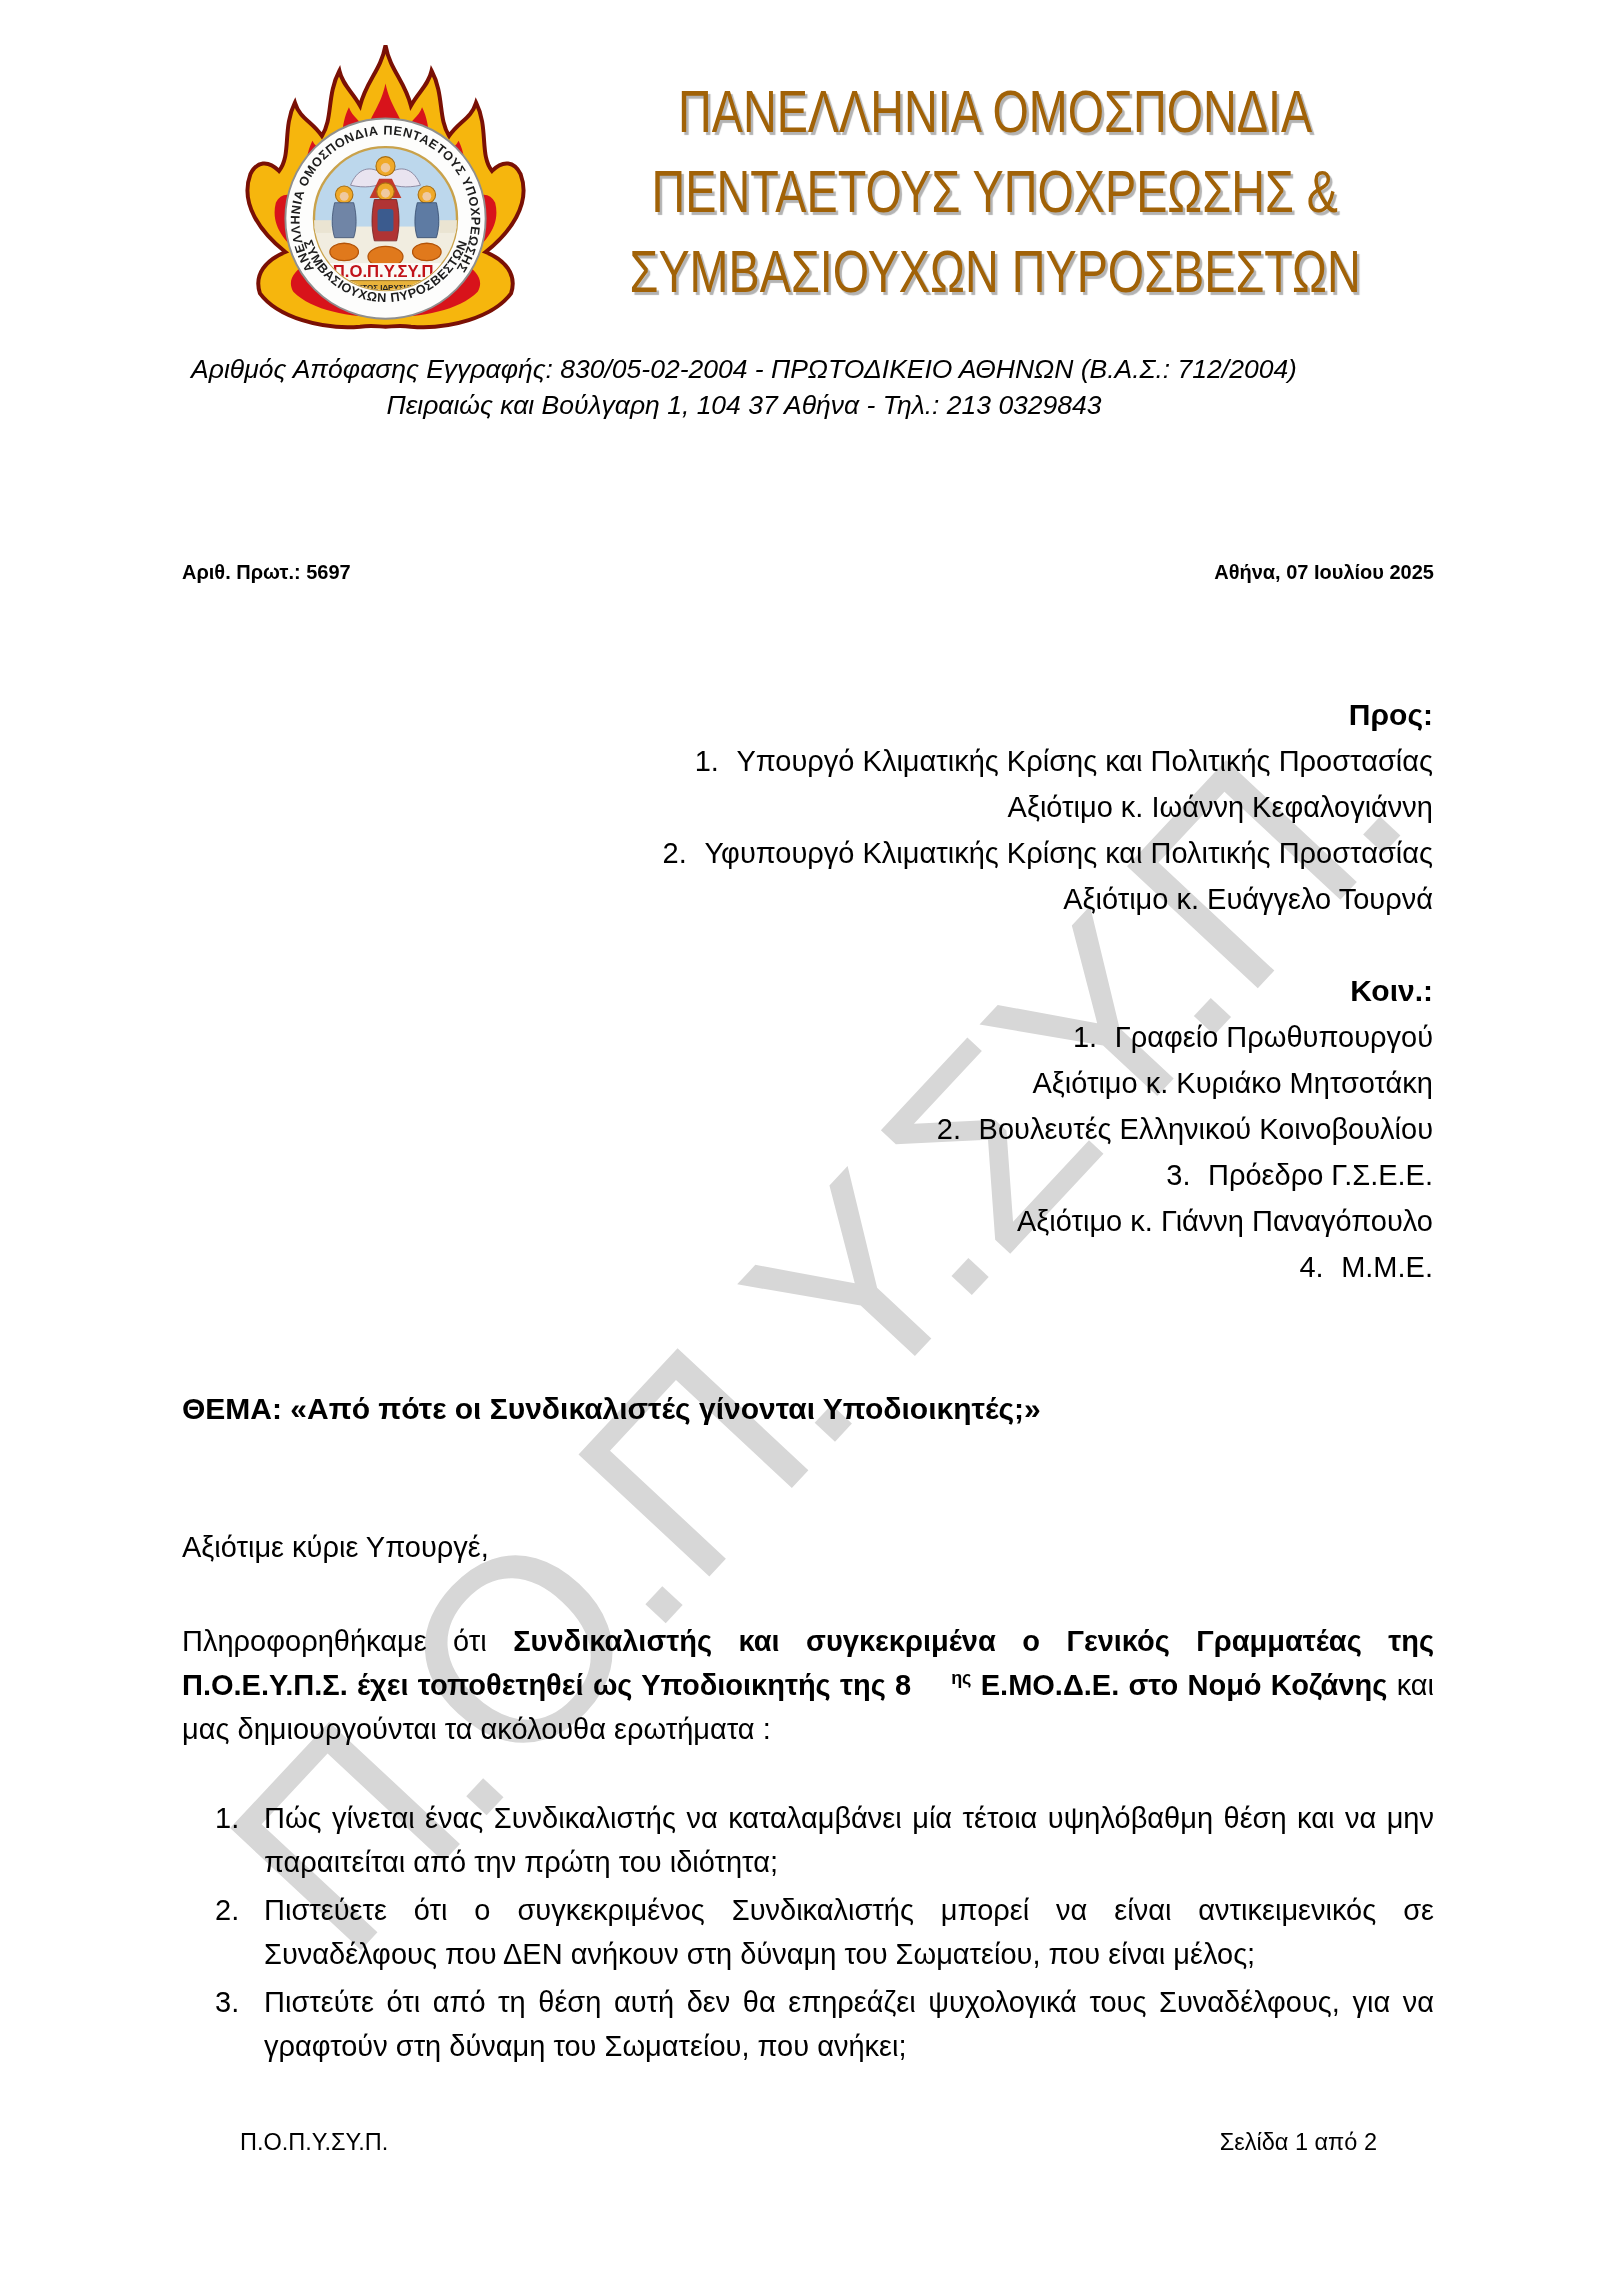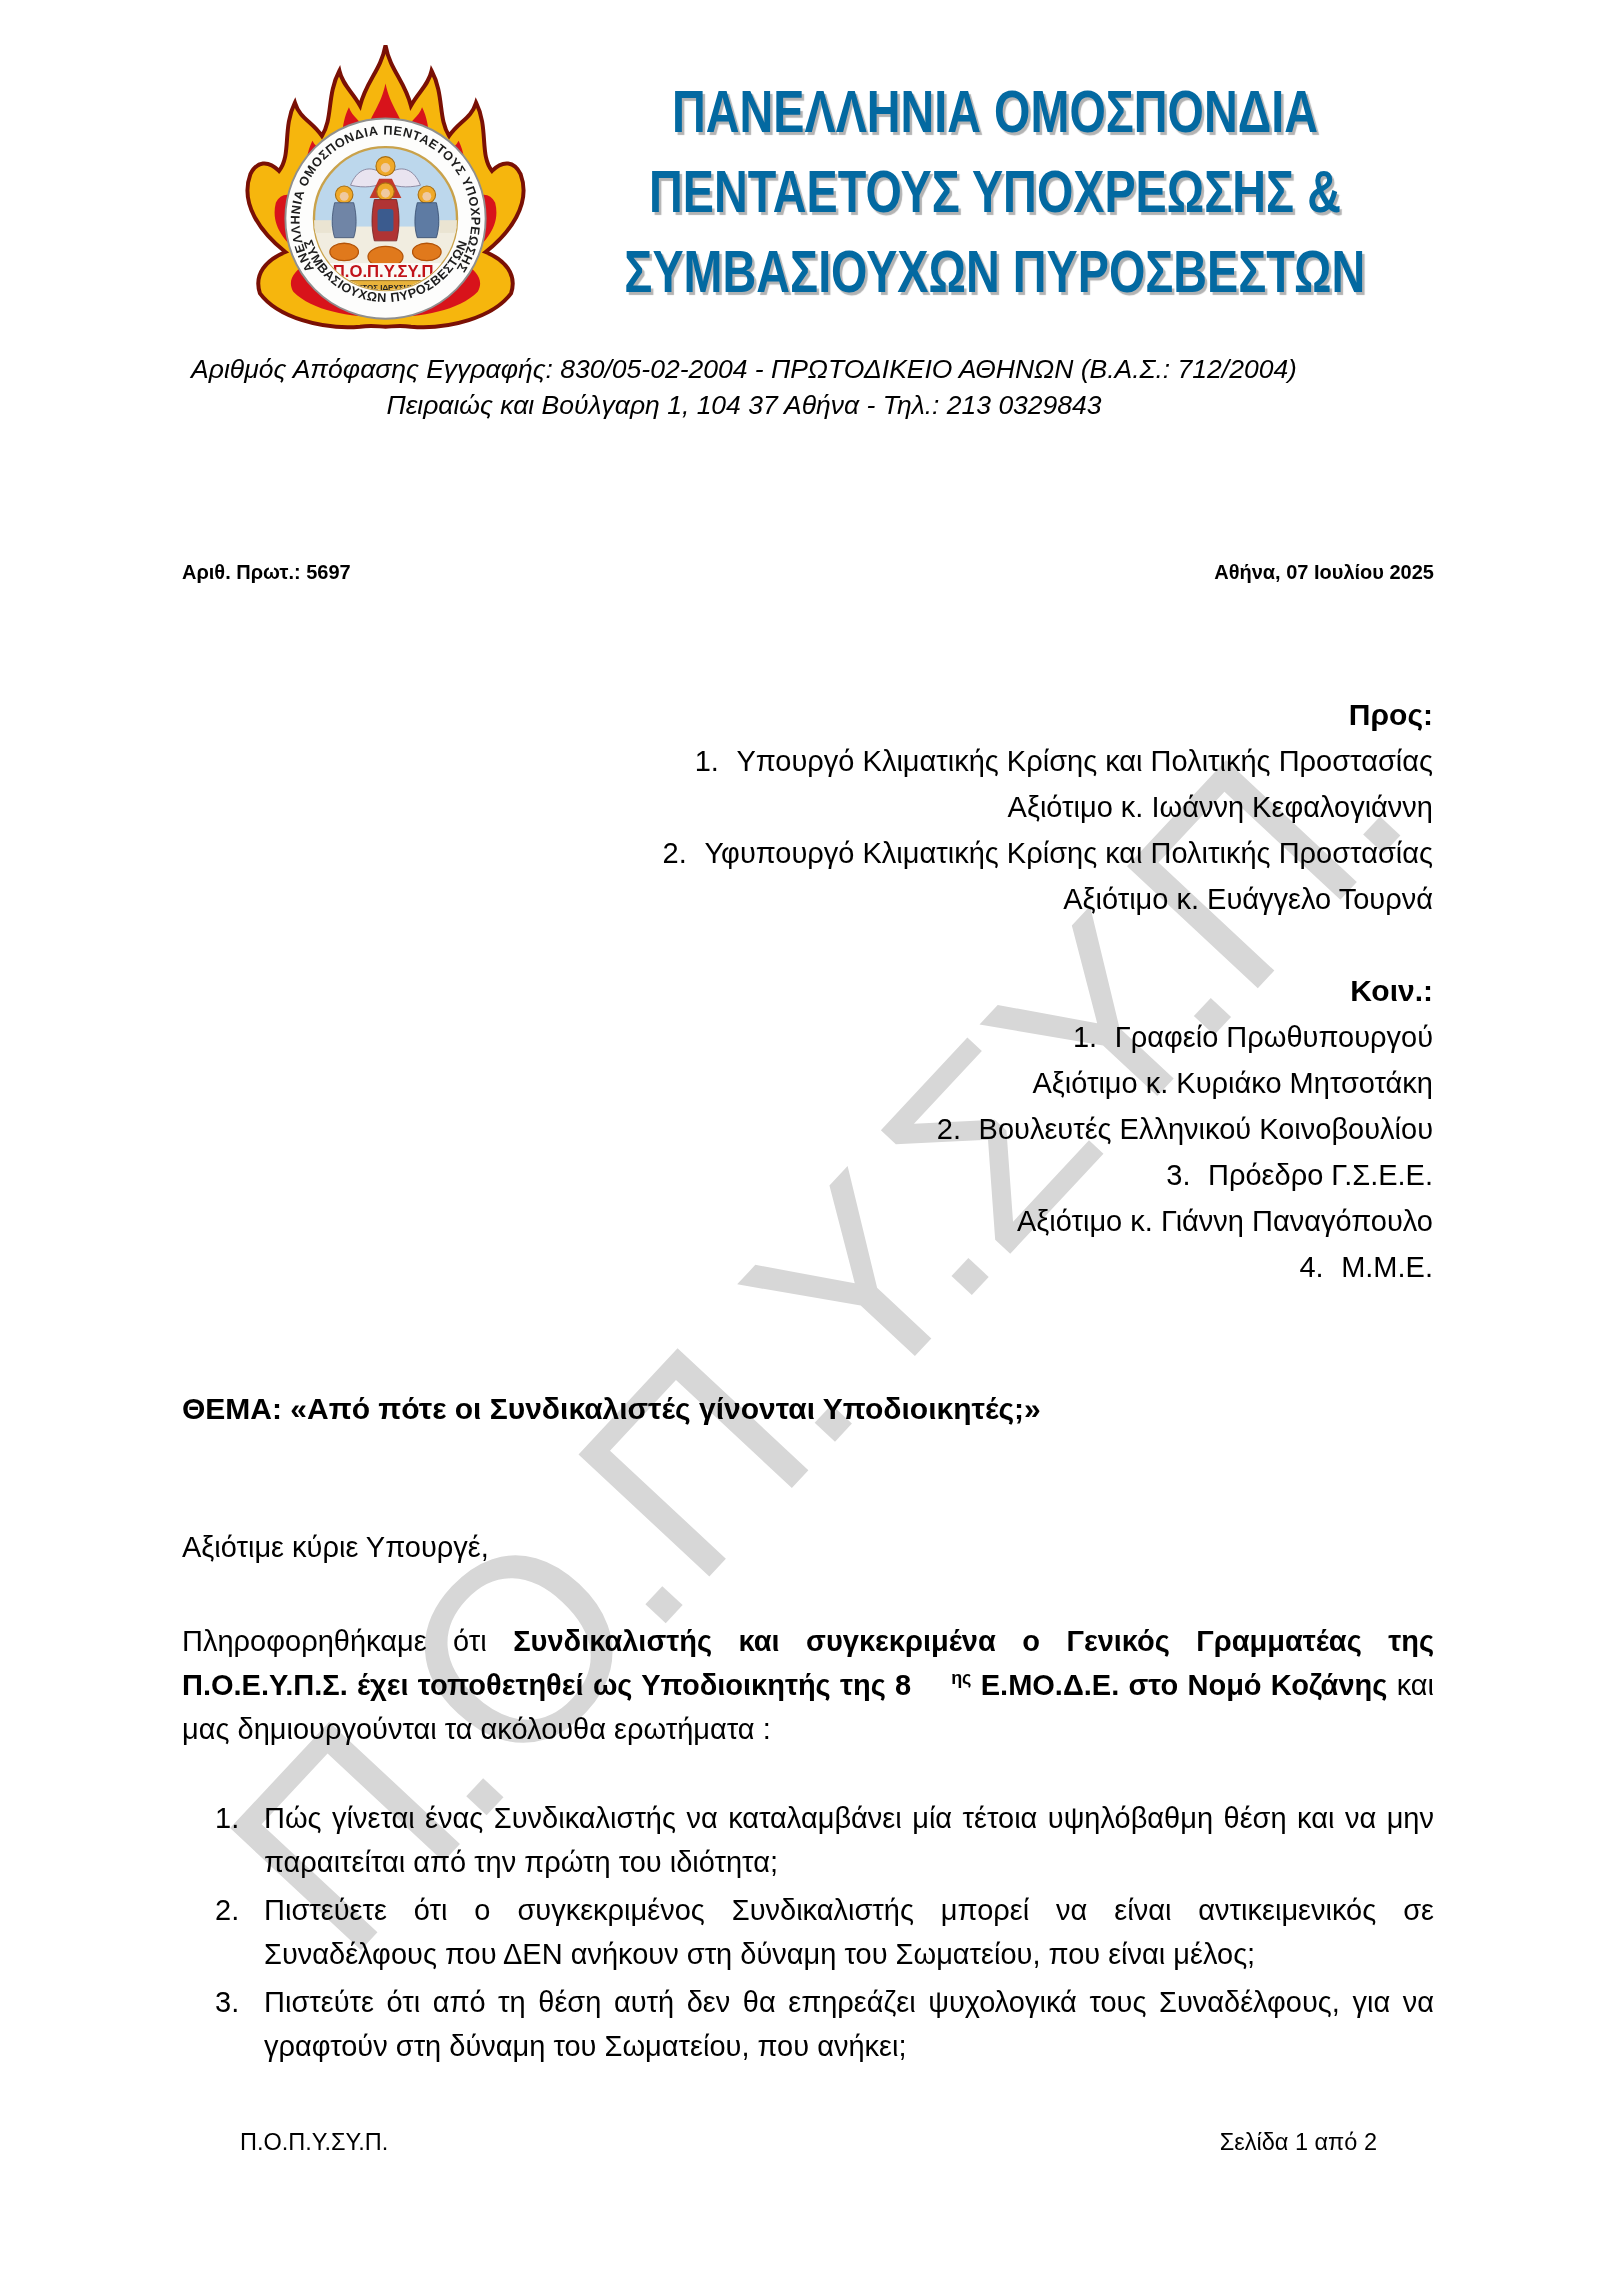--- a/index.html
+++ b/index.html
@@ -11,22 +11,22 @@
   .watermark{
     position:absolute;left:814px;top:1333px;
     transform:translate(-50%,-50%) rotate(-47deg);
     font-size:260px;letter-spacing:-5.9px;white-space:nowrap;
     color:#d7d7d7;z-index:0;user-select:none;
   }
   .content{position:relative;z-index:1;}
   
   .logo{position:absolute;left:222px;top:39px;width:327px;height:302px;}
   .org-title{position:absolute;left:554px;top:71px;width:882px;text-align:center;}
-  .org-title .tline{height:80px;line-height:80px;font-size:55px;font-weight:bold;
-    color:#0369a1;text-shadow:2.9px 2.9px 1px #b3b3b3;}
+  .org-title .tline{height:80px;line-height:80px;font-size:55px;font-weight:normal;
+    color:#a16207;text-shadow:2.9px 2.9px 1px #b3b3b3;}
   .org-title .tline>span{display:inline-block;transform:scale(.85,1.08);white-space:nowrap;}
   .subheader{position:absolute;left:0;top:351px;width:1488px;text-align:center;
     font-style:italic;font-size:26.5px;line-height:36px;}
   .subheader a{text-decoration:none;}
   
   .meta-row{position:absolute;left:182px;top:561px;width:1252px;display:flex;
     justify-content:space-between;font-weight:bold;font-size:20px;align-items:flex-end;}
   
   .rblock{position:absolute;right:187px;text-align:right;font-size:29px;line-height:46px;}
   .rblock .rlabel{font-weight:bold;font-size:30px;}

